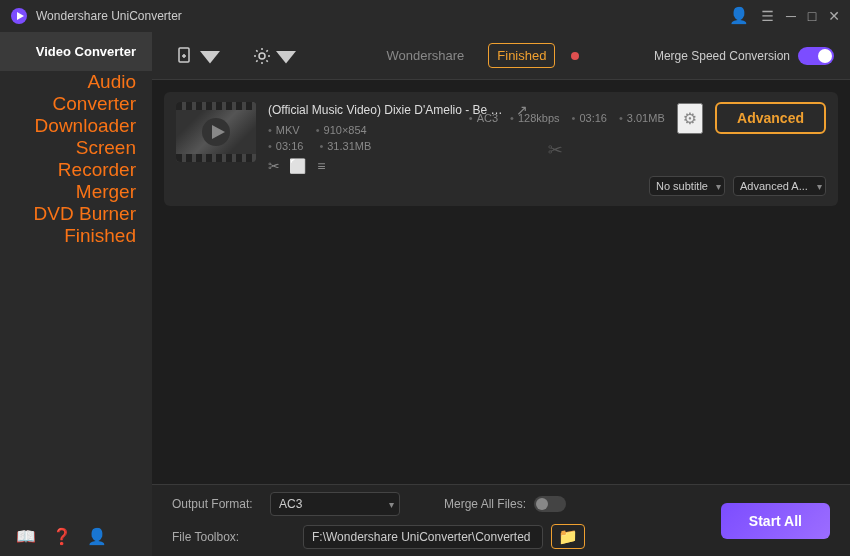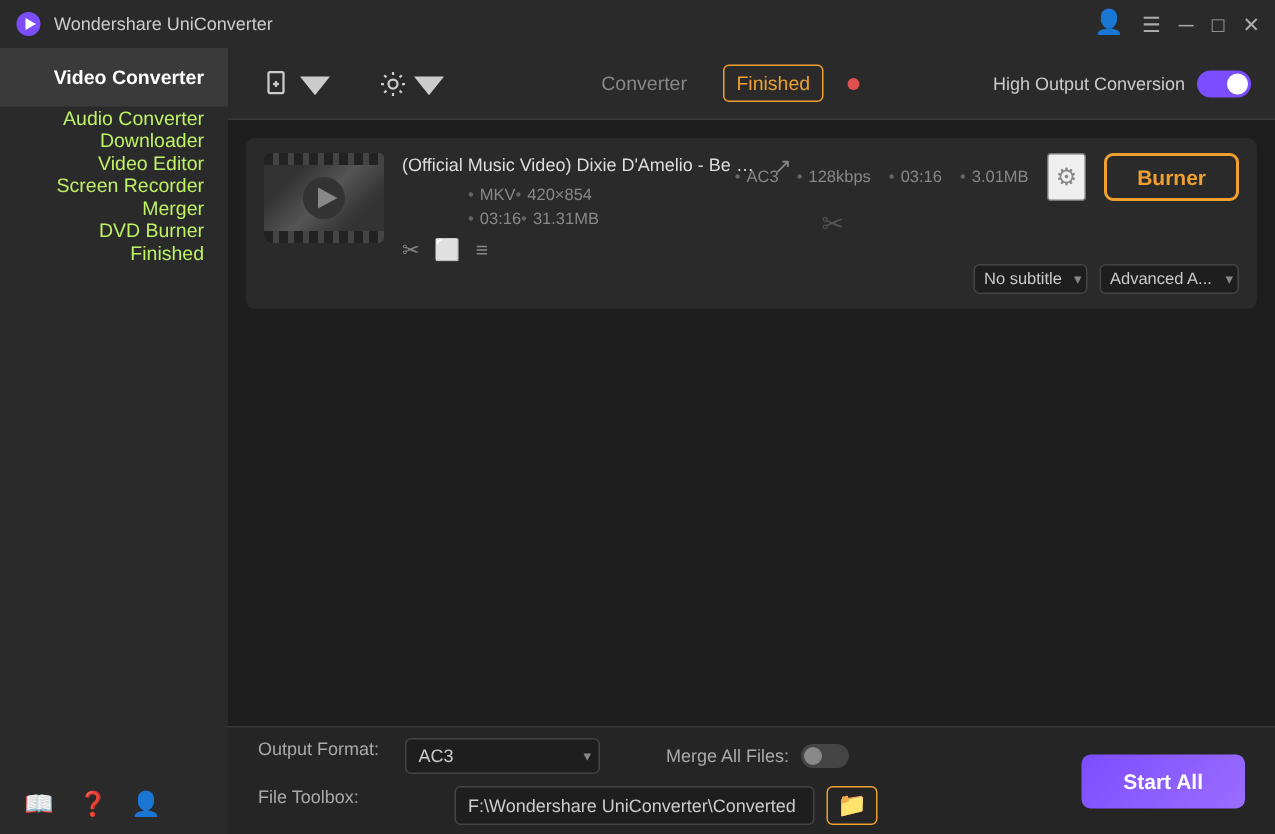--- a/index.html
+++ b/index.html
@@ -68,22 +68,22 @@
     .sidebar-active-item {
       background: #3a3a3a;
       padding: 12px 16px;
       font-size: 13px;
       font-weight: 600;
       color: #fff;
       cursor: pointer;
     }
     .sidebar-item {
       padding: 0 16px;
-      font-size: 13px;
-      color: #bef264;
+      font-size: 19px;
+      color: #f97316;
       cursor: pointer;
     }
     .sidebar-bottom {
       margin-top: auto;
       padding: 10px 16px;
       display: flex;
       gap: 16px;
       align-items: center;
     }
     .sidebar-bottom span {
@@ -237,23 +237,22 @@
     .file-title {
       font-size: 12px;
       color: #ddd;
       white-space: nowrap;
       overflow: hidden;
       text-overflow: ellipsis;
       max-width: 240px;
     }
     .file-meta-row {
       display: flex;
-      gap: 0;
+      gap: 16px;
       margin-bottom: 4px;
-      margin-left: 44px;
     }
     .file-meta-item {
       font-size: 11px;
       color: #888;
       display: flex;
       align-items: center;
       gap: 4px;
     }
     .file-meta-item::before {
       content: '•';
@@ -360,20 +359,21 @@
       flex-shrink: 0;
     }
     .bottom-fields {
       flex: 1;
       display: flex;
       flex-direction: column;
       gap: 8px;
     }
     .bottom-row {
       display: flex;
+      align-items: center;
       gap: 8px;
     }
     .bottom-label {
       font-size: 12px;
       color: #aaa;
       min-width: 90px;
     }
     .bottom-select-wrapper {
       position: relative;
     }
@@ -477,21 +477,20 @@
     <span>✕</span>
   </div>
 </div>
 
 <div class="main-layout">
 
   <div class="sidebar">
     <div class="sidebar-active-item">Video Converter</div>
     <div class="sidebar-item">Audio Converter</div>
     <div class="sidebar-item">Downloader</div>
-    <div class="sidebar-item">Video Editor</div>
     <div class="sidebar-item">Screen Recorder</div>
     <div class="sidebar-item">Merger</div>
     <div class="sidebar-item">DVD Burner</div>
     <div class="sidebar-item">Finished</div>
     <div class="sidebar-bottom">
       <span title="Docs">📖</span>
       <span title="Help">❓</span>
       <span title="Profile">👤</span>
     </div>
   </div>
@@ -514,27 +513,27 @@
         <svg viewBox="0 0 20 20" fill="none" stroke="#ccc" stroke-width="1.5" width="20" height="20">
           <circle cx="10" cy="10" r="3"></circle>
           <path d="M10 2v2M10 16v2M2 10h2M16 10h2M4.2 4.2l1.4 1.4M14.4 14.4l1.4 1.4M4.2 15.8l1.4-1.4M14.4 5.6l1.4-1.4"></path>
         </svg>
         <svg viewBox="0 0 8 8" fill="#ccc" width="10" height="10">
           <polygon points="0,2 8,2 4,7"></polygon>
         </svg>
       </div>
 
       <div class="toolbar-center">
-        <span class="tab-converting">Converter</span>
+        <span class="tab-converting">Wondershare</span>
         <span class="tab-finished">Finished</span>
         <span class="tab-dot"></span>
       </div>
 
       <div class="toolbar-right">
-        <span>High Output Conversion</span>
+        <span>Merge Speed Conversion</span>
         <div class="toggle-switch"></div>
       </div>
     </div>
 
     <div class="file-list">
       <div class="file-item">
 
         <div class="file-thumbnail">
           <div class="film-strip"></div>
           <div class="file-thumbnail-inner">
@@ -546,21 +545,21 @@
           <div class="film-strip-bottom"></div>
         </div>
 
         <div class="file-info">
           <div class="file-title-row">
             <span class="file-title">(Official Music Video) Dixie D'Amelio - Be Happ....</span>
             <span style="color:#888; font-size:14px; cursor:pointer;">↗</span>
           </div>
           <div class="file-meta-row">
             <span class="file-meta-item">MKV</span>
-            <span class="file-meta-item">420×854</span>
+            <span class="file-meta-item">910×854</span>
           </div>
           <div class="file-meta-row">
             <span class="file-meta-item">03:16</span>
             <span class="file-meta-item">31.31MB</span>
           </div>
           <div class="file-edit-icons">
             <span class="edit-icon" title="Cut">✂</span>
             <span class="edit-icon" title="Crop">⬜</span>
             <span class="edit-icon" title="Effects">≡</span>
           </div>
@@ -570,21 +569,21 @@
           <span style="color:#555; font-size:18px;">✂</span>
         </div>
 
         <div class="output-section">
           <div class="output-meta-row">
             <span class="output-meta-item">AC3</span>
             <span class="output-meta-item">128kbps</span>
             <span class="output-meta-item">03:16</span>
             <span class="output-meta-item">3.01MB</span>
             <button class="gear-btn">⚙</button>
-            <button class="convert-btn">Burner</button>
+            <button class="convert-btn">Advanced</button>
           </div>
           <div class="output-selects">
             <div class="select-wrapper">
               <select class="output-select">
                 <option>No subtitle</option>
               </select>
             </div>
             <div class="select-wrapper">
               <select class="output-select">
                 <option>Advanced A...</option>

